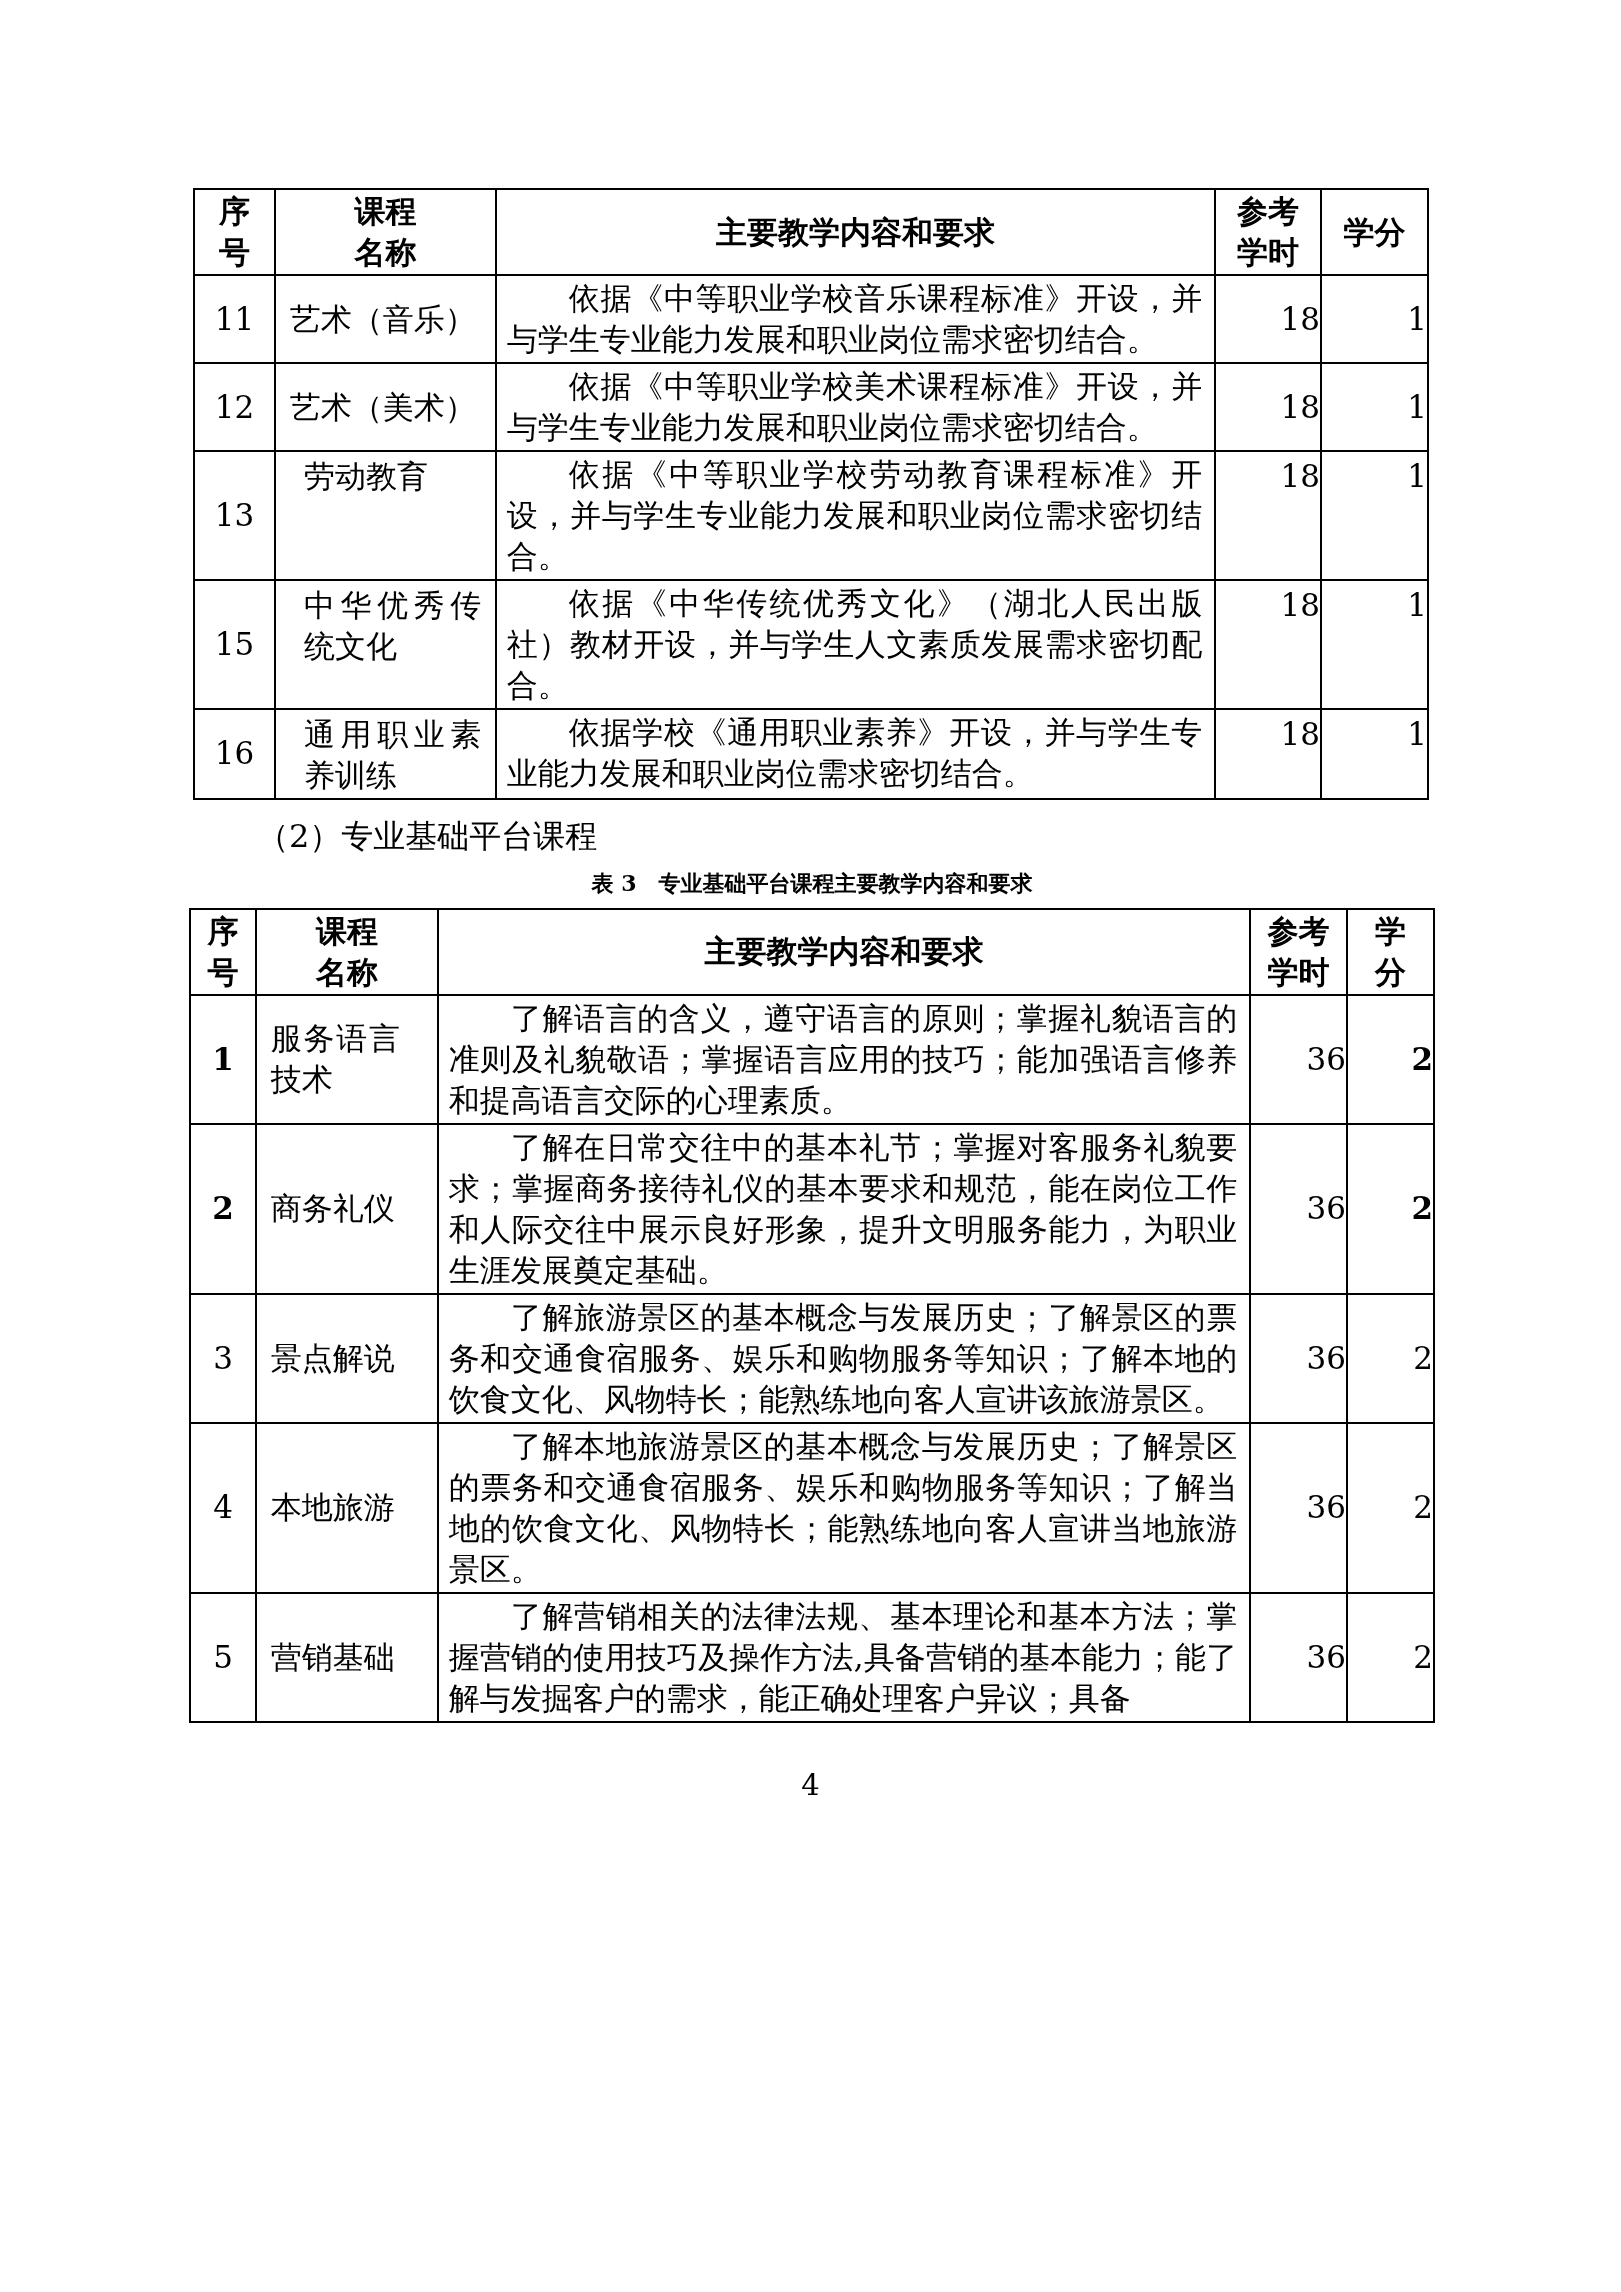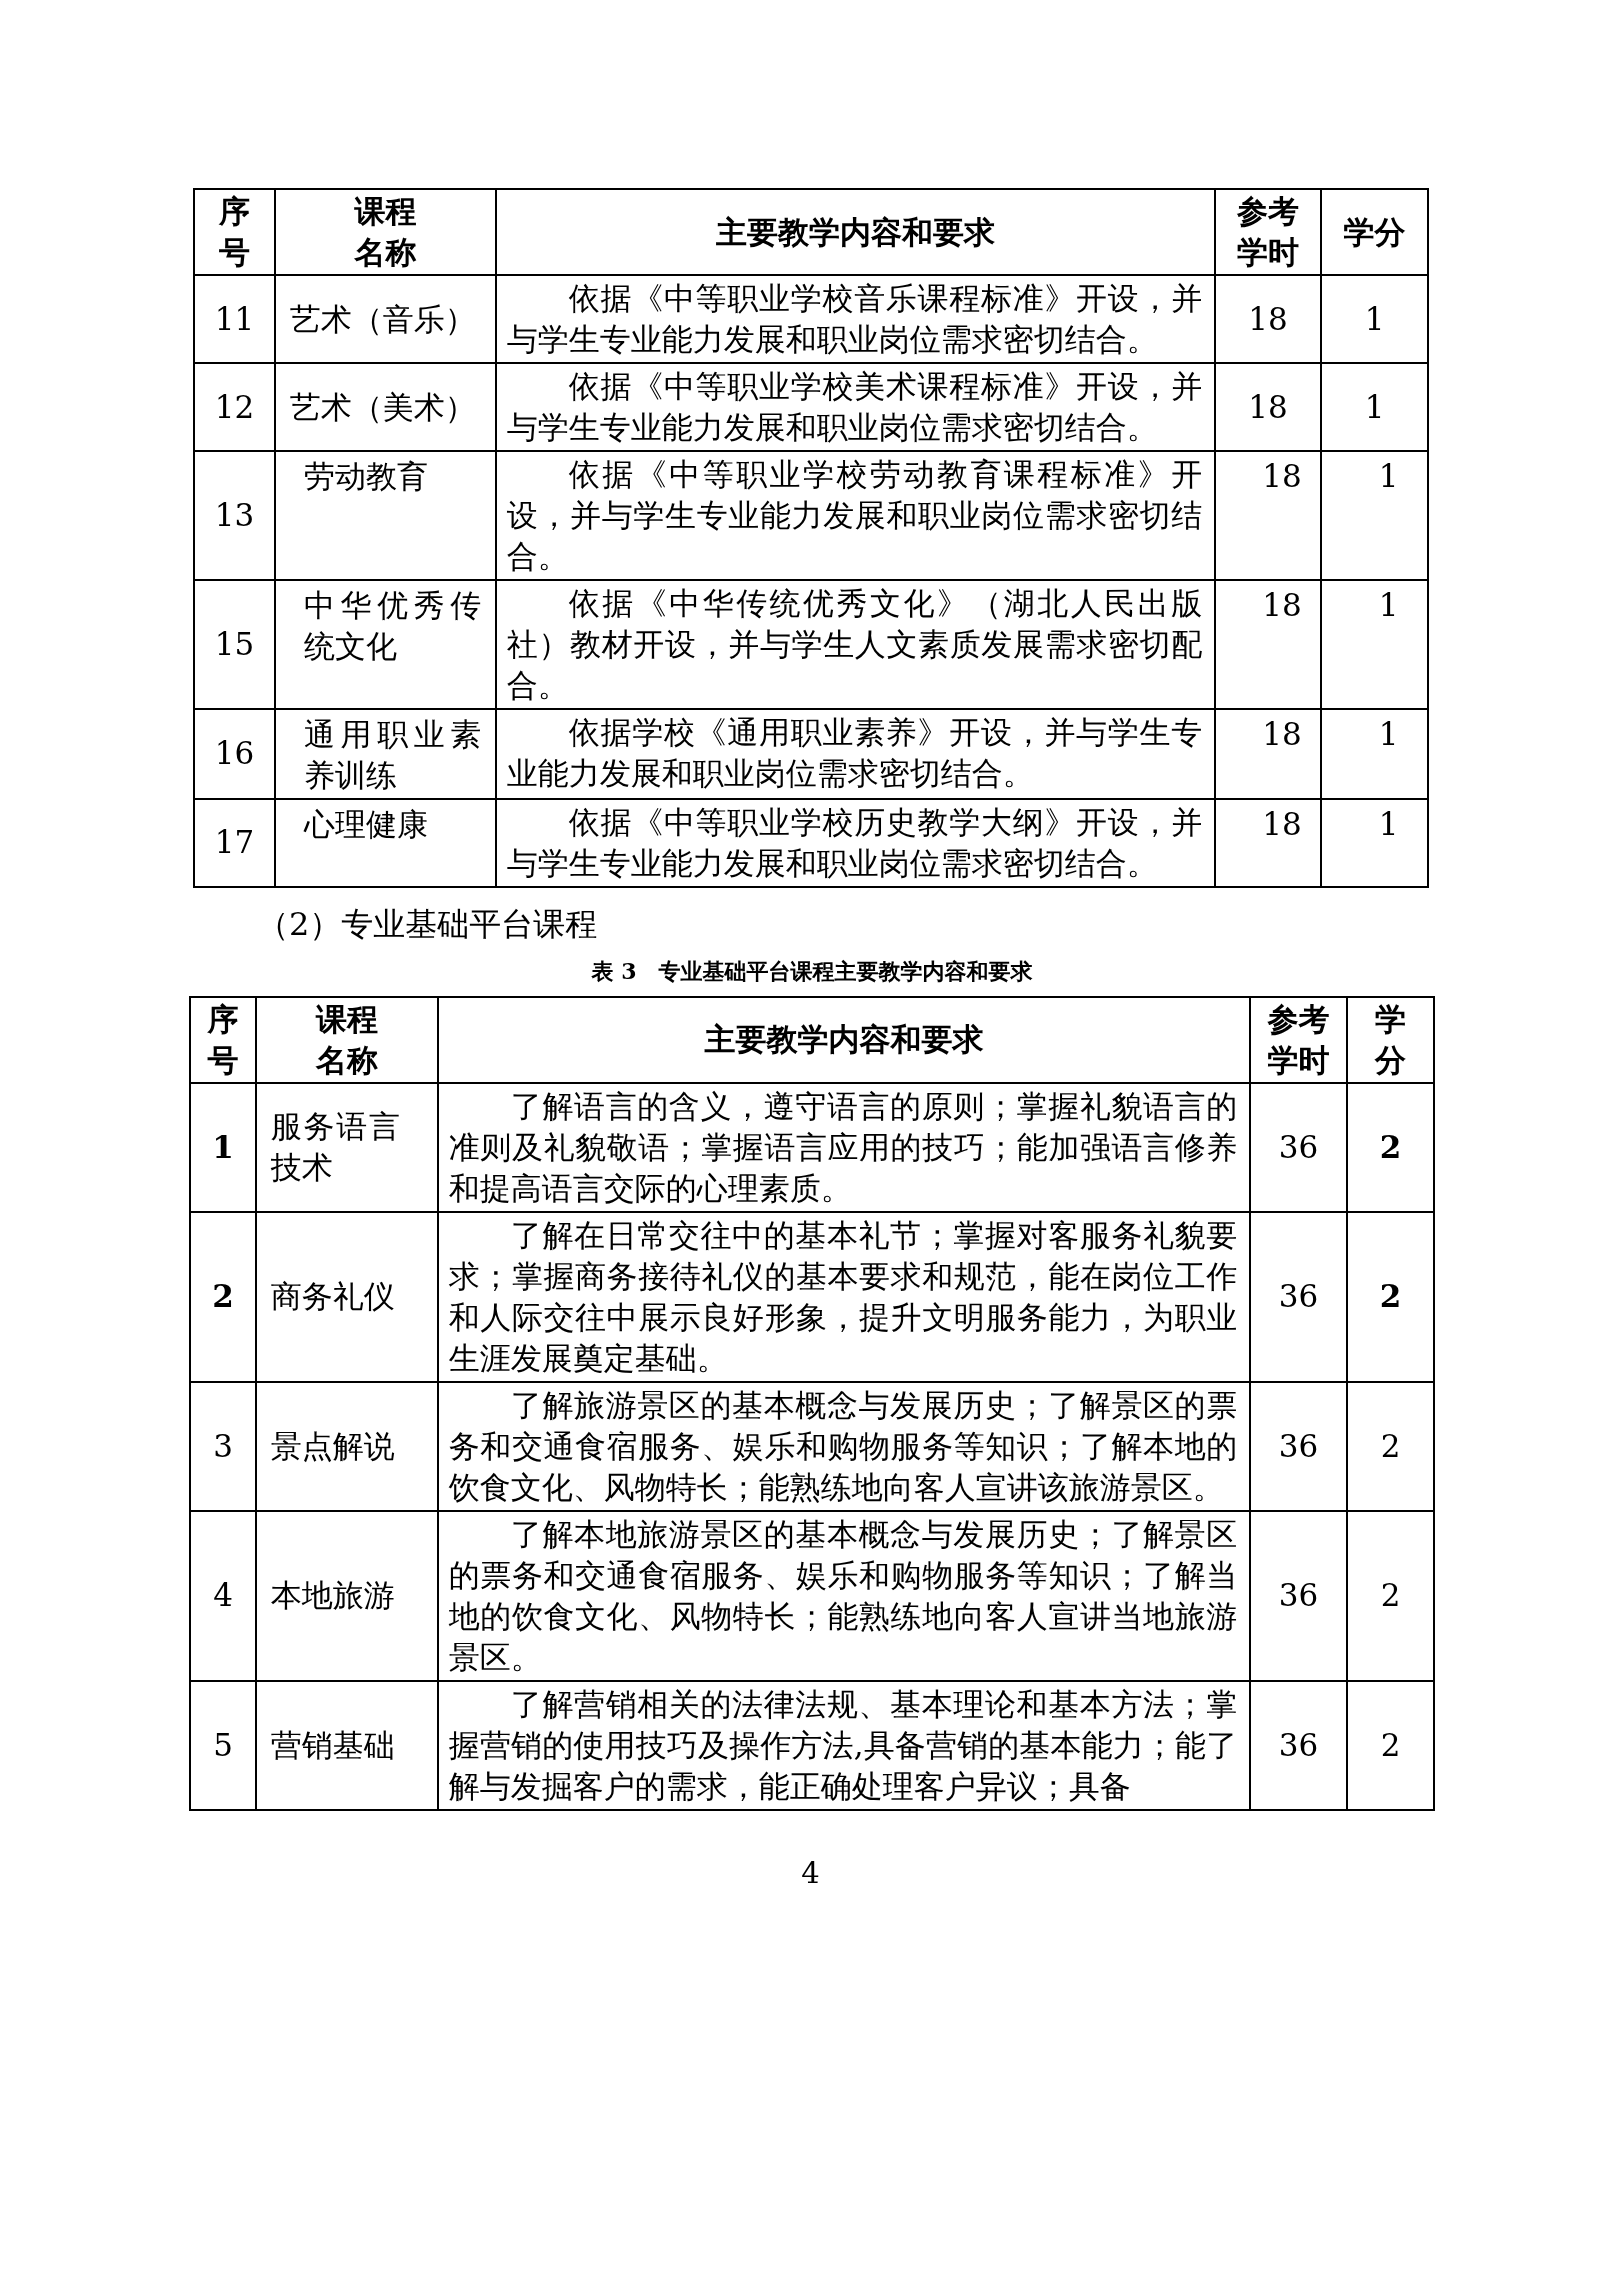--- a/index.html
+++ b/index.html
@@ -17,21 +17,21 @@
   }
   th{
     font-weight:bold;text-align:center;vertical-align:middle;
     white-space:pre-line;height:84px;padding:0 2px;
   }
   td{vertical-align:middle;padding:2px 0;}
   td.c-no{text-align:center;margin-top:40px;}
   td.c-name{text-align:justify;padding-left:13.7px;padding-right:13.7px;}
   .t2 td.c-name{padding-right:37px;}
   td.c-content{text-align:justify;text-indent:2em;padding:2px 11.8px 2px 9.8px;vertical-align:top;}
-  td.c-hours,td.c-credit{text-align:center;}
+  td.c-hours,td.c-credit{text-align:right;}
   tr.vtop td.c-name,tr.vtop td.c-hours,tr.vtop td.c-credit{vertical-align:top;padding-top:3.9px;padding-left:28px;}
   .bold{font-weight:bold;}
   .sec-heading{margin:13.7px 0 0 193px;width:1238px;font-size:32px;line-height:45px;text-indent:2em;}
   .para{margin:0 0 0 193px;width:1238px;font-size:32px;line-height:45px;text-align:justify;text-indent:2em;}
   .tbl-title{margin:2px 0 0 193px;width:1238px;text-align:center;font-weight:bold;font-size:22px;line-height:45px;}
   .page-number{margin-top:43px;width:1621px;text-align:center;font-size:29px;line-height:39px;}
 </style>
 </head>
 <body>
 
@@ -83,27 +83,20 @@
           <td class="c-no">15</td>
           <td class="c-name">中华优秀传统文化</td>
           <td class="c-content">依据《中华传统优秀文化》（湖北人民出版社）教材开设，并与学生人文素质发展需求密切配合。</td>
           <td class="c-hours">18</td>
           <td class="c-credit">1</td>
         </tr>
         <tr class="vtop">
           <td class="c-no">16</td>
           <td class="c-name">通用职业素养训练</td>
           <td class="c-content">依据学校《通用职业素养》开设，并与学生专业能力发展和职业岗位需求密切结合。</td>
-          <td class="c-hours">18</td>
-          <td class="c-credit">1</td>
-        </tr>
-        <tr class="vtop">
-          <td class="c-no">17</td>
-          <td class="c-name">心理健康</td>
-          <td class="c-content">依据《中等职业学校历史教学大纲》开设，并与学生专业能力发展和职业岗位需求密切结合。</td>
           <td class="c-hours">18</td>
           <td class="c-credit">1</td>
         </tr>
       </tbody>
   </table>
 
   <div class="sec-heading">（2）专业基础平台课程</div>
   <div class="tbl-title">表 3　专业基础平台课程主要教学内容和要求</div>
 
   <table class="t2">

